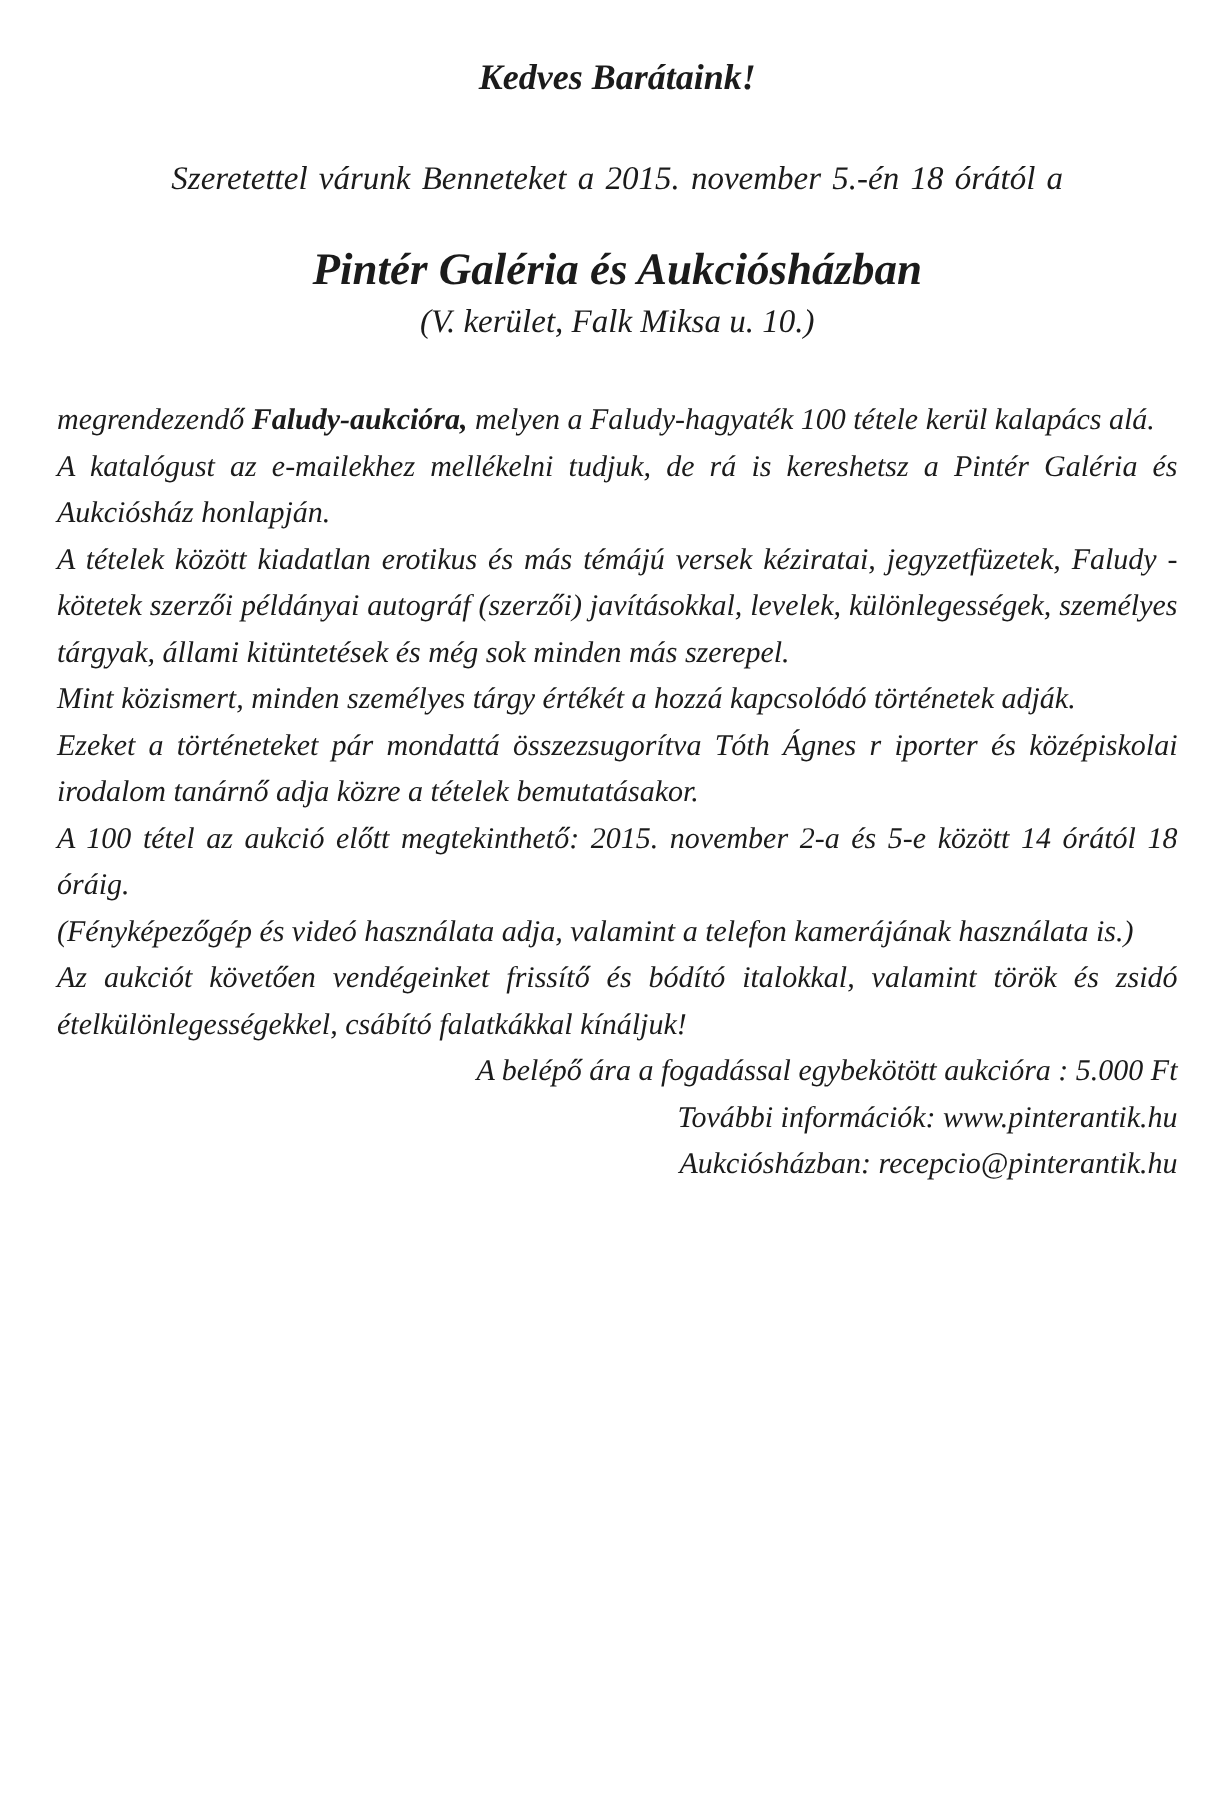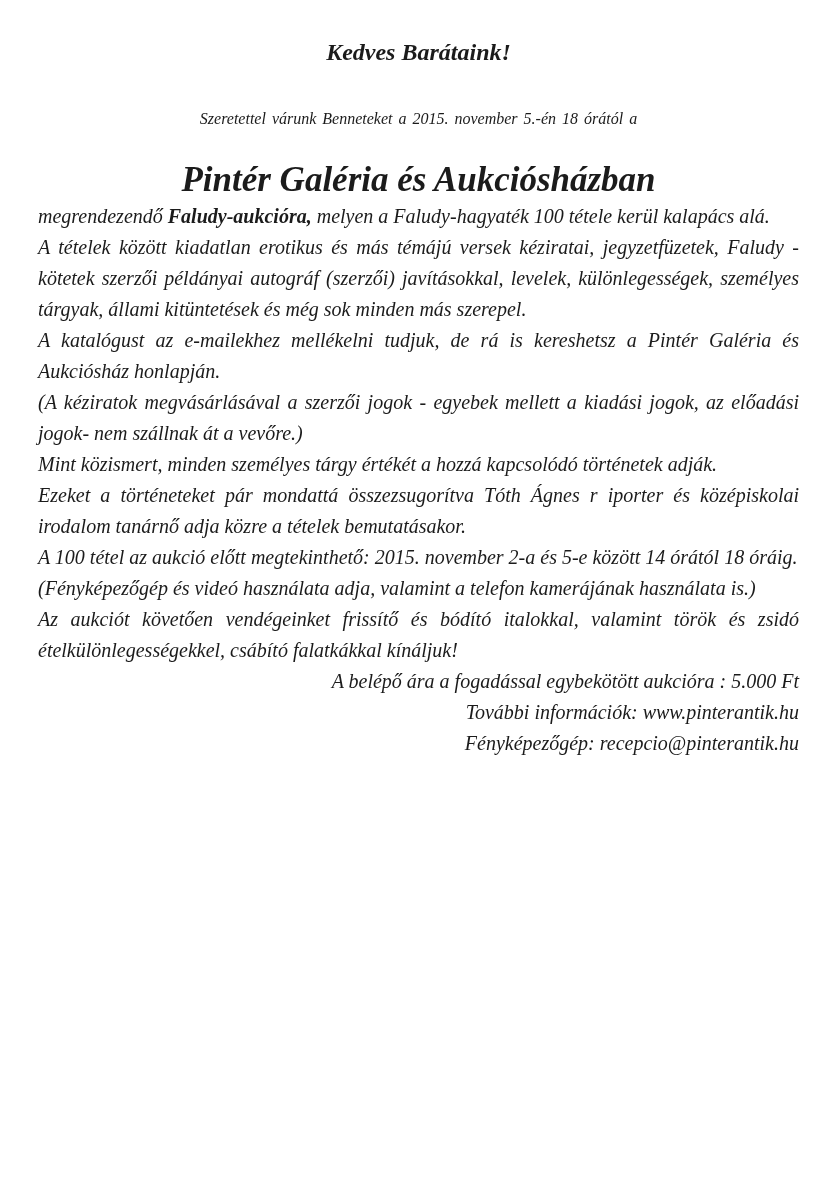--- a/index.html
+++ b/index.html
@@ -5,45 +5,45 @@
   html, body {
     margin: 0;
     padding: 0;
     background: #ffffff;
   }
   .page {
     position: relative;
     width: 821px;
     height: 1200px;
     box-sizing: border-box;
-    padding: 38px 22px 0 38px;
+    padding: 38px 36px 0 38px;
     background: #ffffff;
     font-family: "Liberation Serif", "DejaVu Serif", serif;
     font-style: italic;
     color: #1b1b1b;
     overflow: hidden;
   }
   .greeting {
     font-size: 24px;
     line-height: 28px;
     font-weight: bold;
     text-align: center;
     white-space: nowrap;
     margin: 0 0 40px 0;
   }
   .intro-line {
-    font-size: 16px;
+    font-size: 22px;
     line-height: 26px;
     text-align: center;
     white-space: nowrap;
     margin: 0 0 31px 0;
     word-spacing: 2px;
   }
   .venue-name {
-    font-size: 35px;
+    font-size: 30px;
     line-height: 34px;
     font-weight: bold;
     text-align: center;
     white-space: nowrap;
     margin: 0 0 4px 0;
   }
   .venue-address {
     font-size: 22px;
     line-height: 26px;
     text-align: center;
@@ -70,42 +70,42 @@
 <body>
 
 <div class="page">
 
   <h1 class="greeting">Kedves Barátaink!</h1>
 
   <p class="intro-line">Szeretettel várunk Benneteket a 2015. november 5.-én 18 órától a</p>
 
   <h2 class="venue-name">Pintér Galéria és Aukciósházban</h2>
 
+  <p class="venue-address">(V. kerület, Falk Miksa u. 10.)</p>
 
   <div class="body-text">
 
     <p><span>megrendezendő </span><span class="inline-bold">Faludy-aukcióra,</span><span> melyen a Faludy-hagyaték 100 tétele kerül kalapács alá.</span></p>
 
+    <p>A katalógust az e-mailekhez mellékelni tudjuk, de rá is kereshetsz a Pintér Galéria és Aukciósház honlapján.</p>
+
     <p>A tételek között kiadatlan erotikus és más témájú versek kéziratai, jegyzetfüzetek, Faludy - kötetek szerzői példányai autográf (szerzői) javításokkal, levelek, különlegességek, személyes tárgyak, állami kitüntetések és még sok minden más szerepel.</p>
 
-    <p>A katalógust az e-mailekhez mellékelni tudjuk, de rá is kereshetsz a Pintér Galéria és Aukciósház honlapján.</p>
-
-    <p>(A kéziratok megvásárlásával a szerzői jogok - egyebek mellett a kiadási jogok, az előadási jogok- nem szállnak át a vevőre.)</p>
 
     <p class="section-gap">Mint közismert, minden személyes tárgy értékét a hozzá kapcsolódó történetek adják.</p>
 
     <p>Ezeket a történeteket pár mondattá összezsugorítva Tóth Ágnes r iporter és középiskolai irodalom tanárnő adja közre a tételek bemutatásakor.</p>
 
     <p class="section-gap">A 100 tétel az aukció előtt megtekinthető: 2015. november 2-a és 5-e között 14 órától 18 óráig.</p>
 
     <p>(Fényképezőgép és videó használata adja, valamint a telefon kamerájának használata is.)</p>
 
     <p class="section-gap">Az aukciót követően vendégeinket frissítő és bódító italokkal, valamint török és zsidó ételkülönlegességekkel, csábító falatkákkal kínáljuk!</p>
 
     <p class="section-gap no-justify">A belépő ára a fogadással egybekötött aukcióra : 5.000 Ft</p>
 
     <p class="section-gap no-justify"><span>További információk: </span><span>www.pinterantik.hu</span></p>
 
-    <p class="no-justify"><span>Fényképezőgép: </span><span>recepcio@pinterantik.hu</span></p>
+    <p class="no-justify"><span>Aukciósházban: </span><span>recepcio@pinterantik.hu</span></p>
 
   </div>
 
 </div>
 
 </body></html>

